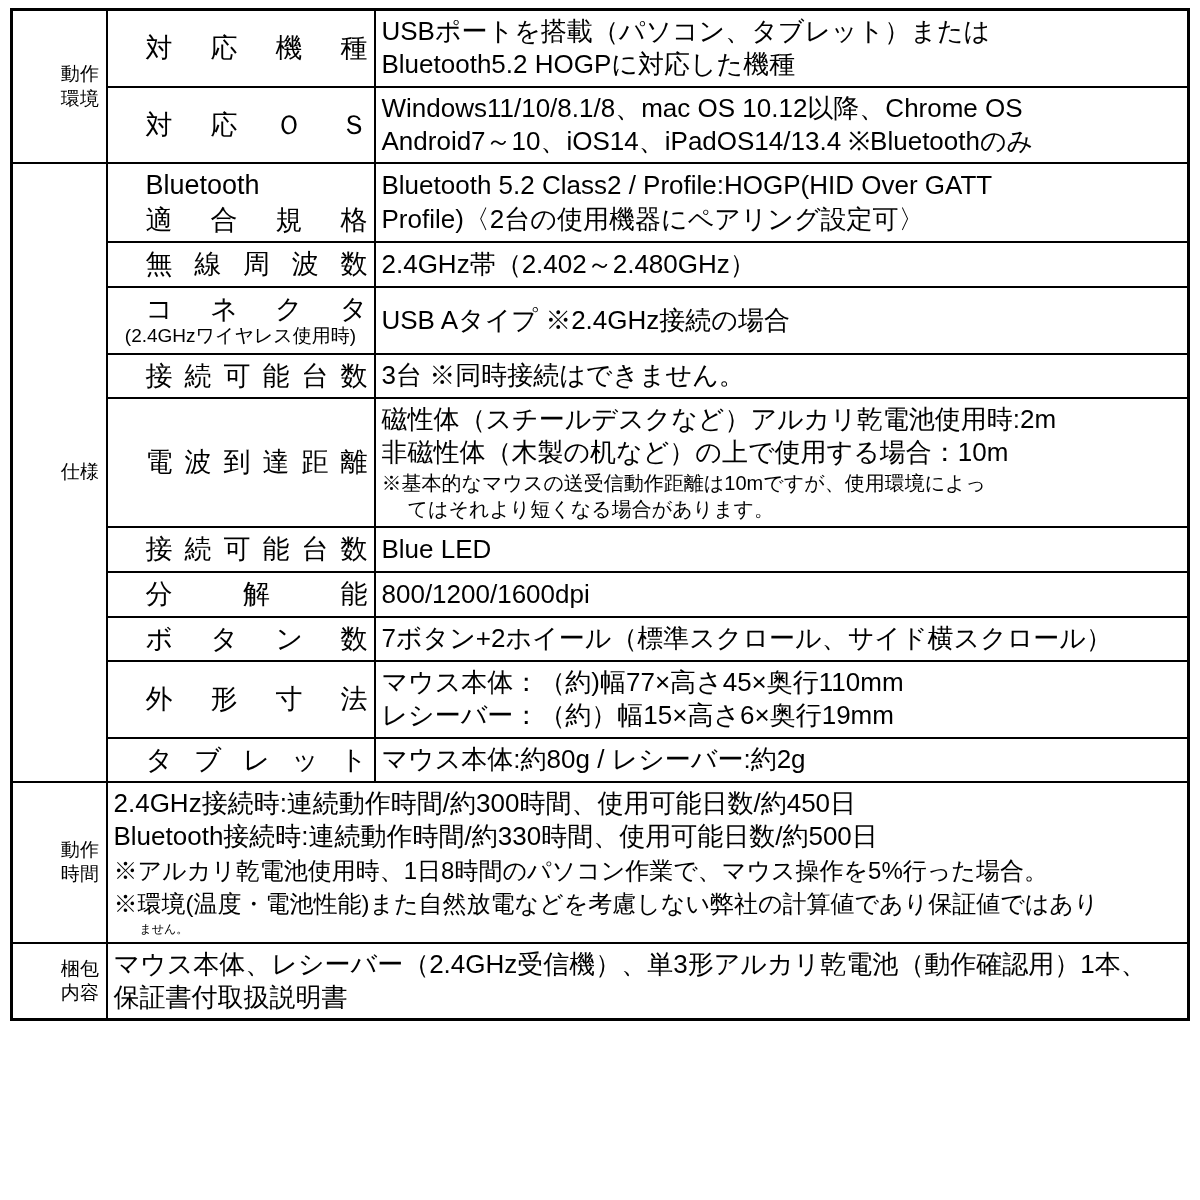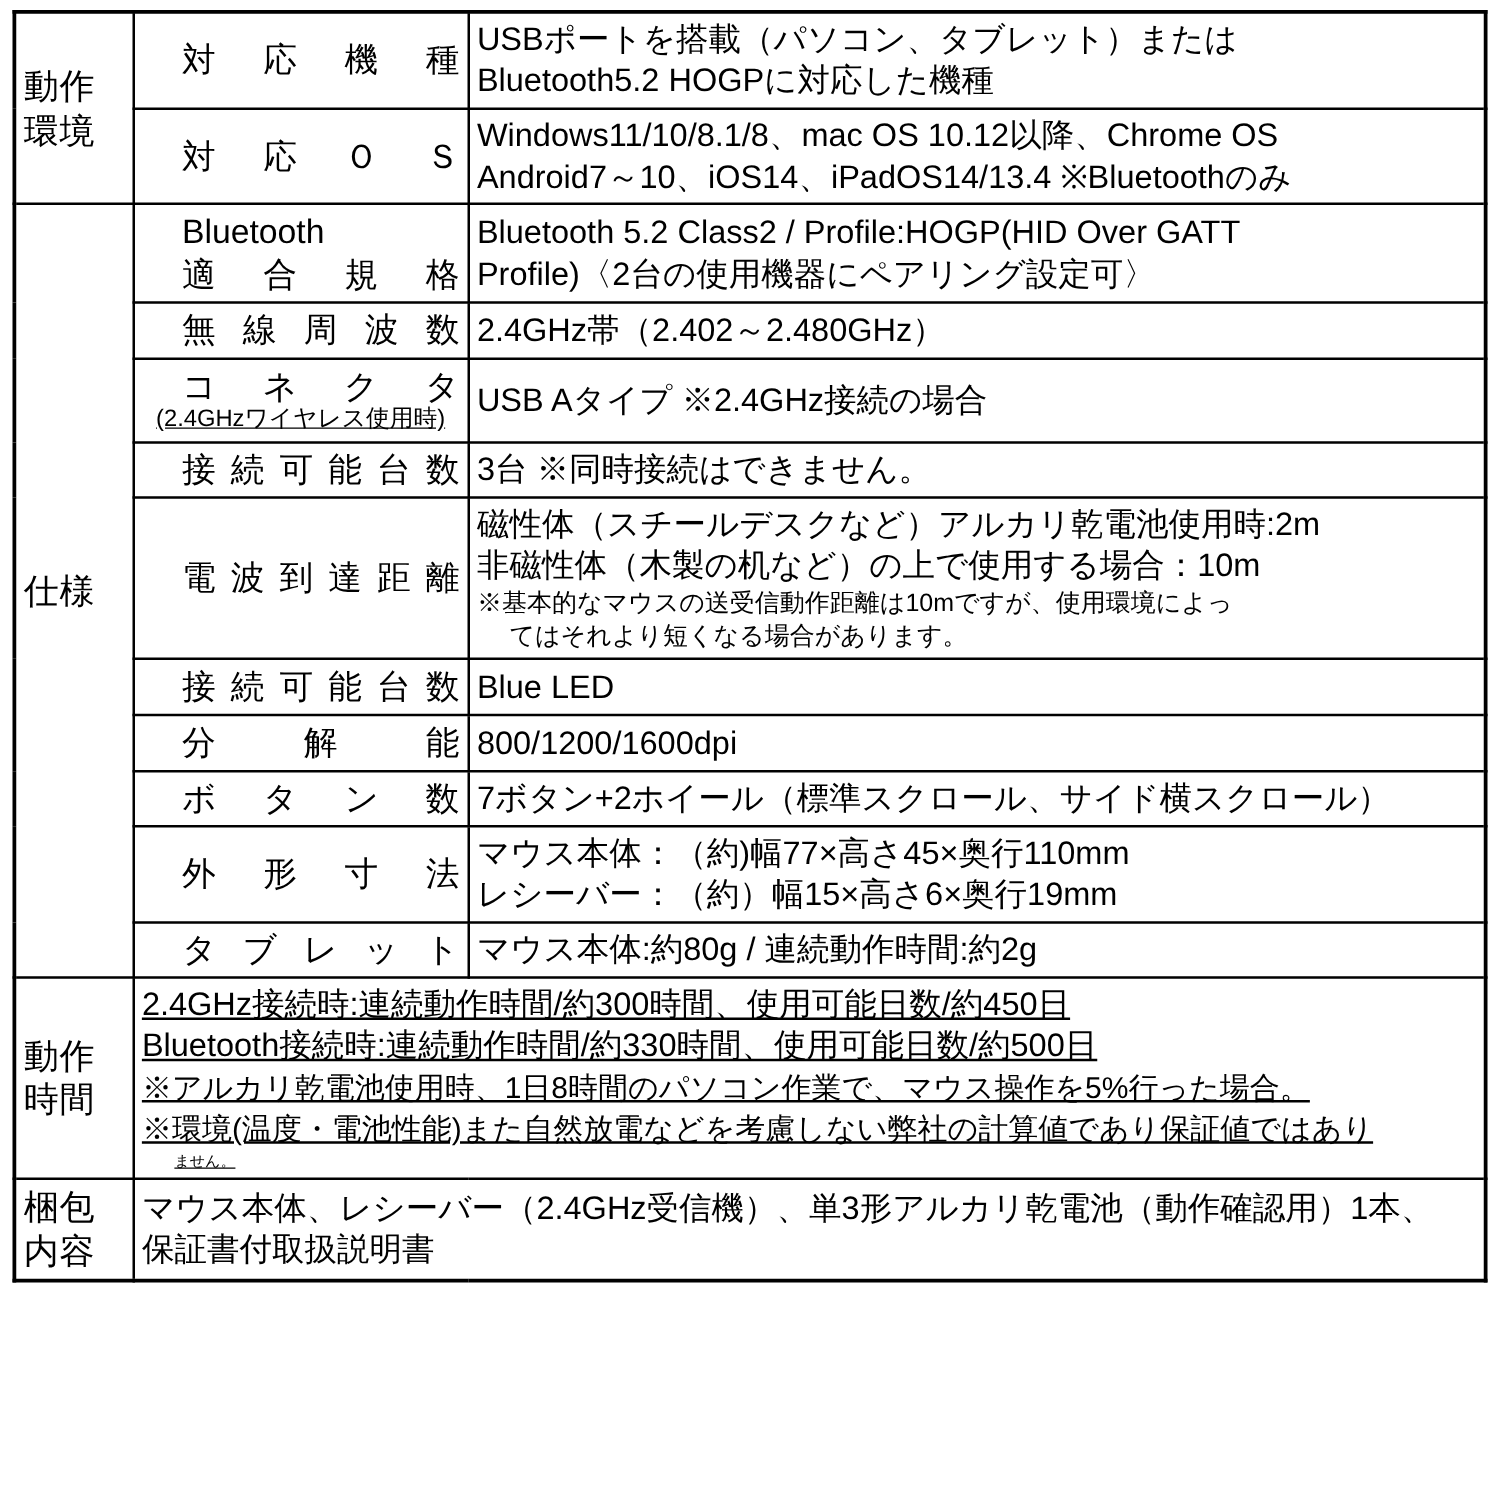--- a/index.html
+++ b/index.html
@@ -31,22 +31,22 @@
     padding: 4px 6px;
     vertical-align: middle;
     line-height: 1.28;
   }
   
   col.c1 { width: 95px; }
   col.c2 { width: 268px; }
   col.c3 { width: auto; }
 
   .grp {
-    text-align: left;
-    font-size: 28px;
+    text-align: right;
+    font-size: 19px;
     letter-spacing: 0.02em;
   }
   .grp span { display: block; }
 
   .lbl {
     font-size: 27px;
     text-align: justify;
     text-align-last: justify;
     padding-left: 10px;
     padding-right: 10px;
@@ -58,40 +58,39 @@
     text-align-last: justify;
     margin-left: 32px;
   }
   .lbl .sub {
     display: block;
     font-size: 19px;
     text-align: left;
     text-align-last: center;
     letter-spacing: 0;
     margin-top: -2px;
-    text-decoration: underline;
   }
   .val {
     font-size: 26px;
     padding-left: 10px;
   }
   .val .line { display: block; }
   .val .small {
     display: block;
     font-size: 20px;
     line-height: 1.32;
   }
   .val .small-indent {
     display: block;
     font-size: 20px;
     line-height: 1.32;
     padding-left: 26px;
   }
 
-  .wide { font-size: 26px; padding-left: 12px; text-decoration: underline; }
+  .wide { font-size: 26px; padding-left: 12px; }
   .wide .line { display: block; }
   .wide .small { display: block; font-size: 24px; line-height: 1.4; }
   .wide .small-indent { display: block; font-size: 12px; line-height: 1.4; padding-left: 26px; }
 
   .pack { font-size: 26px; padding-left: 12px; }
   .pack .line { display: block; }
 </style>
 </head>
 <body>
 
@@ -207,21 +206,21 @@
         <td class="val">
           <span class="line">マウス本体：（約)幅77×高さ45×奥行110mm</span>
           <span class="line">レシーバー：（約）幅15×高さ6×奥行19mm</span>
         </td>
       </tr>
       <tr>
         <td class="lbl">
           <span class="line">タブレット</span>
         </td>
         <td class="val">
-          <span class="line">マウス本体:約80g / 連続動作時間:約2g</span>
+          <span class="line">マウス本体:約80g / レシーバー:約2g</span>
         </td>
       </tr>
 
       <tr>
         <td class="grp">
           <span>動作</span>
           <span>時間</span>
         </td>
         <td class="wide" colspan="2">
           <span class="line">2.4GHz接続時:連続動作時間/約300時間、使用可能日数/約450日</span>

